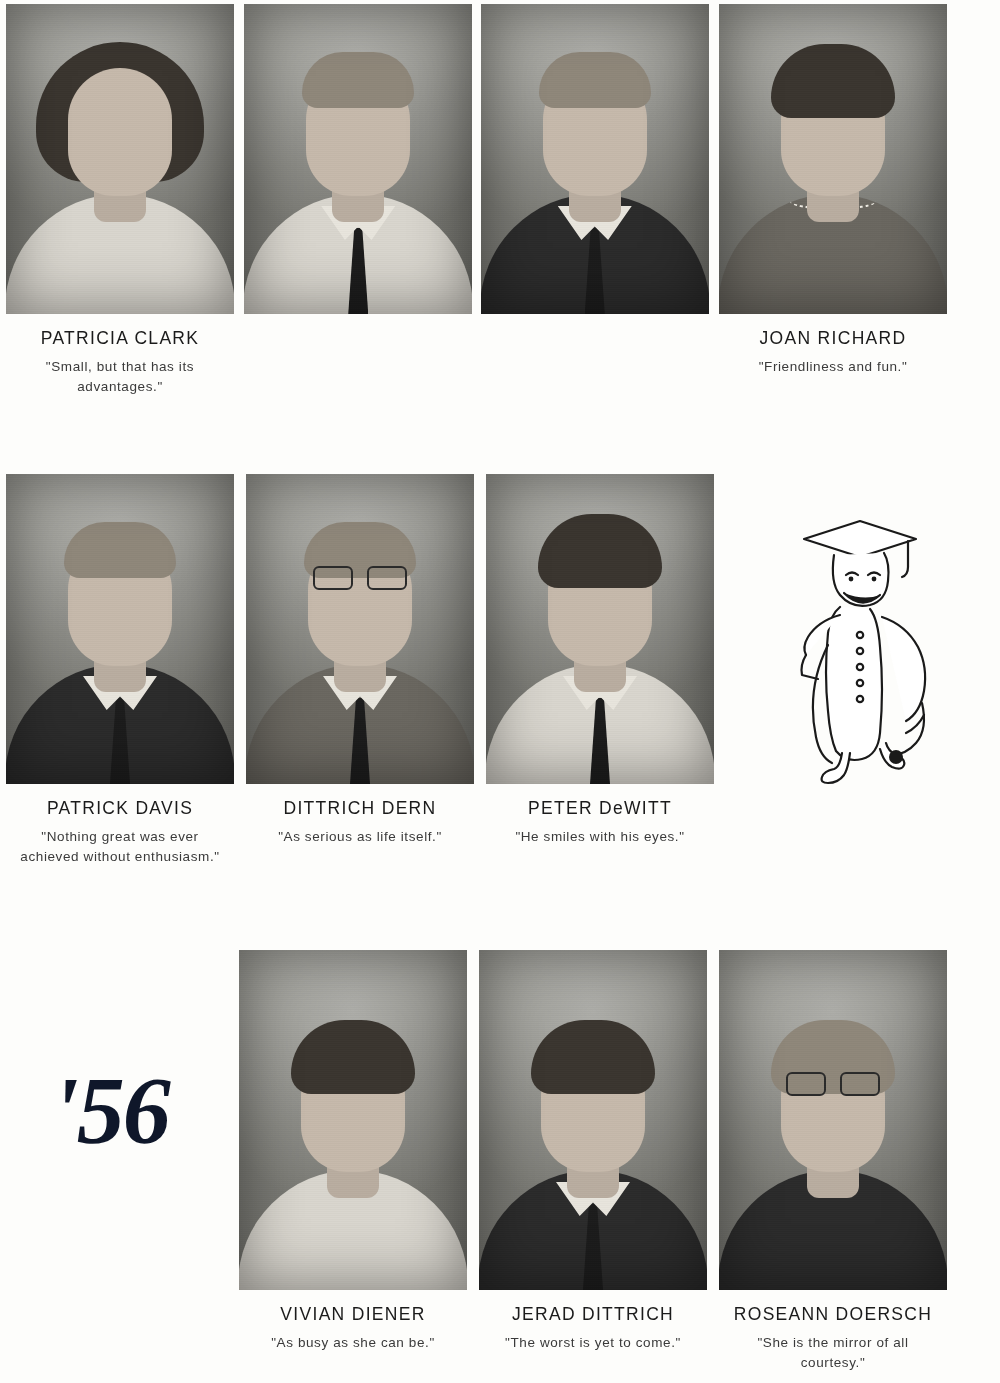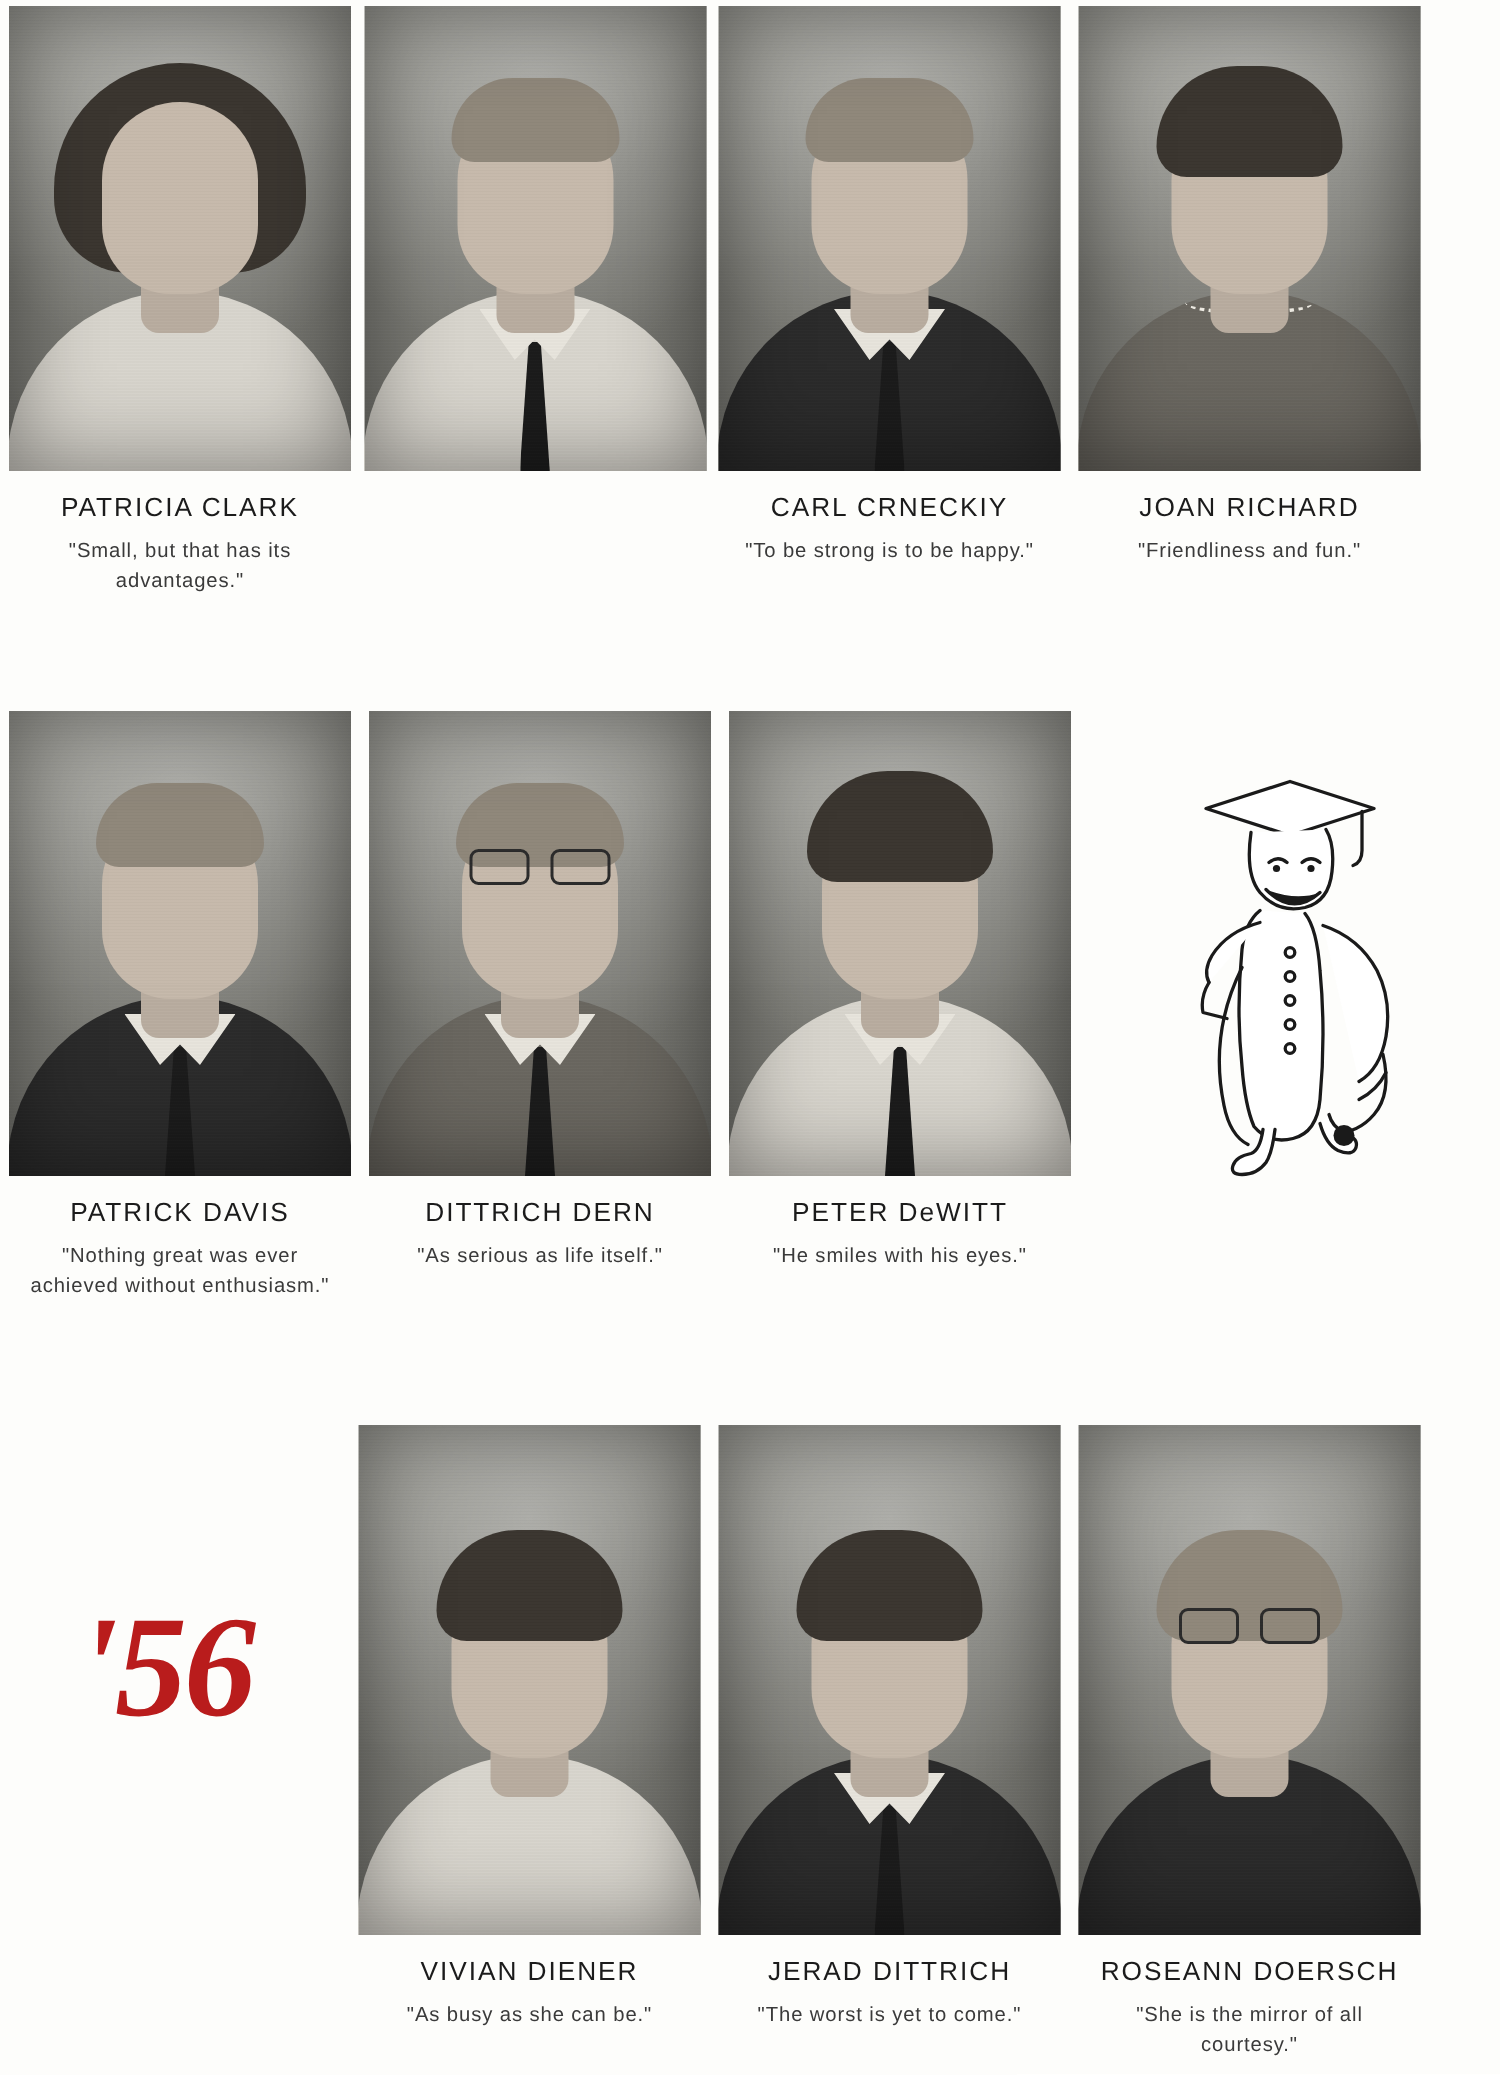--- a/index.html
+++ b/index.html
@@ -203,21 +203,21 @@
   
   .year {
     position: absolute;
     left: 52px;
     top: 1055px;
     font-family: "Liberation Serif", serif;
     font-style: italic;
     font-weight: 700;
     font-size: 96px;
     letter-spacing: -2px;
-    color: #b91c1c;
+    color: #0f172a;
   }
 </style>
 </head>
 <body>
 
 <div class="page">
 
   <div class="row" style="left:0; top:4px;">
 
     <div class="cell">
@@ -260,24 +260,20 @@
         <div class="subj">
           <div class="shoulders"></div>
           <div class="tie"></div>
           <div class="collar"></div>
           <div class="neck"></div>
           <div class="head"></div>
           <div class="hair short blond"></div>
         </div>
         <div class="grain"></div>
         <div class="vig"></div>
-      </div>
-      <div class="caption">
-        <div class="name">CARL CRNECKIY</div>
-        <div class="quote">"To be strong is to be happy."</div>
       </div>
     </div>
 
     <div class="cell">
       <div class="photo">
         <div class="bgw"></div>
         <div class="subj">
           <div class="shoulders mid"></div>
           <div class="pearls"></div>
           <div class="neck"></div>

